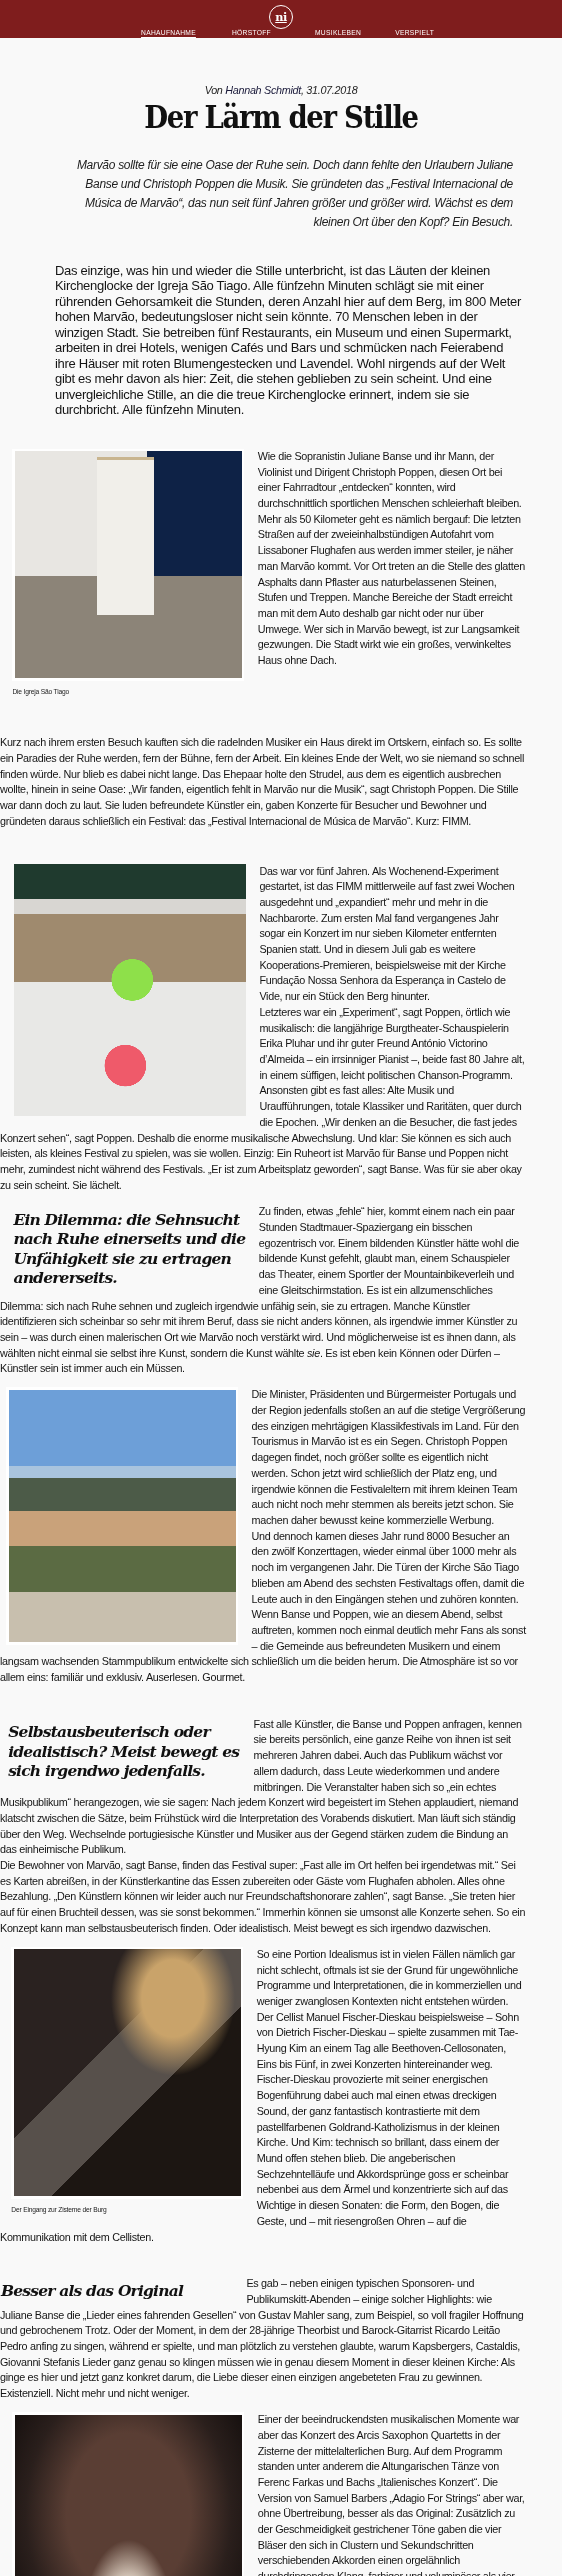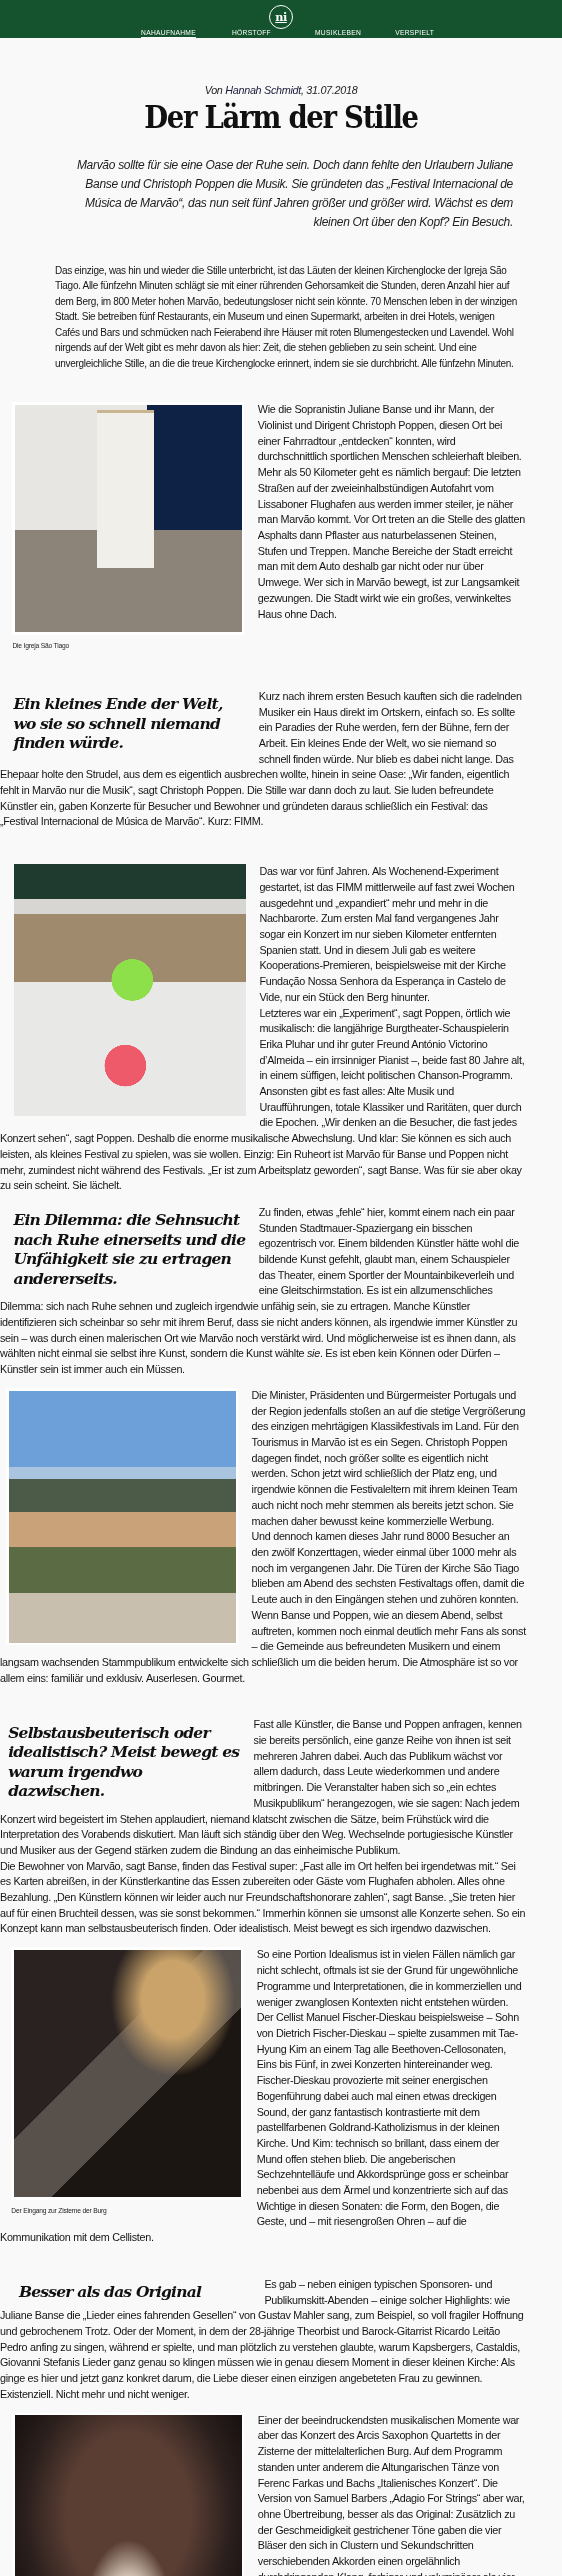--- a/index.html
+++ b/index.html
@@ -5,21 +5,21 @@
   * { box-sizing: border-box; margin: 0; padding: 0; }
   html, body { background: #f9f9f9; }
   body {
     width: 562px;
     font-family: "Liberation Sans", "DejaVu Sans", sans-serif;
     color: #111;
   }
   
   .site-header {
     height: 38px;
-    background: #14532d;
+    background: #7f1d1d;
     display: flex;
     align-items: center;
     justify-content: center;
     gap: 0;
     position: relative;
   }
   .nav {
     display: flex;
     align-items: center;
     height: 100%;
@@ -74,21 +74,21 @@
     color: #222;
     width: 464px;
     margin: 20.6px auto 0 auto;
     text-align: right;
     letter-spacing: -0.3px;
   }
 
   
   .article { padding: 31px 0 0 0; }
   .p-full {
-    font-size: 10px;
+    font-size: 13px;
     line-height: 15.5px;
     letter-spacing: -0.3px;
     padding: 0 41px 0 55px;
     color: #151515;
   }
   .section {
     margin-top: 26px;
     display: flow-root;
   }
   .left-col {
@@ -192,23 +192,20 @@
     <div class="left-col" style="margin-left:12.4px;">
       <div class="figure">
           <div class="photo ph-church"></div>
         </div>
       <div class="caption">Die Igreja São Tiago</div>
     </div>
     <p class="right-text">Wie die Sopranistin Juliane Banse und ihr Mann, der Violinist und Dirigent Christoph Poppen, diesen Ort bei einer Fahrradtour „entdecken“ konnten, wird durchschnittlich sportlichen Menschen schleierhaft bleiben. Mehr als 50 Kilometer geht es nämlich bergauf: Die letzten Straßen auf der zweieinhalbstündigen Autofahrt vom Lissaboner Flughafen aus werden immer steiler, je näher man Marvão kommt. Vor Ort treten an die Stelle des glatten Asphalts dann Pflaster aus naturbelassenen Steinen, Stufen und Treppen. Manche Bereiche der Stadt erreicht man mit dem Auto deshalb gar nicht oder nur über Umwege. Wer sich in Marvão bewegt, ist zur Langsamkeit gezwungen. Die Stadt wirkt wie ein großes, verwinkeltes Haus ohne Dach.</p>
   </div>
 
   <div class="section" style="margin-top:36px;">
-    <div class="left-col" style="margin-left:13.4px;">
-      <blockquote class="pullquote">Ein kleines Ende der Welt, wo sie so schnell niemand finden würde.</blockquote>
-    </div>
     <p class="right-text">Kurz nach ihrem ersten Besuch kauften sich die radelnden Musiker ein Haus direkt im Ortskern, einfach so. Es sollte ein Paradies der Ruhe werden, fern der Bühne, fern der Arbeit. Ein kleines Ende der Welt, wo sie niemand so schnell finden würde. Nur blieb es dabei nicht lange. Das Ehepaar holte den Strudel, aus dem es eigentlich ausbrechen wollte, hinein in seine Oase: „Wir fanden, eigentlich fehlt in Marvão nur die Musik“, sagt Christoph Poppen. Die Stille war dann doch zu laut. Sie luden befreundete Künstler ein, gaben Konzerte für Besucher und Bewohner und gründeten daraus schließlich ein Festival: das „Festival Internacional de Música de Marvão“. Kurz: FIMM.</p>
   </div>
 
   <div class="section" style="margin-top:34px;">
     <div class="left-col" style="margin-left:14px;">
       <div class="photo ph-flower"></div>
     </div>
     <p class="right-text">Das war vor fünf Jahren. Als Wochenend-Experiment gestartet, ist das FIMM mittlerweile auf fast zwei Wochen ausgedehnt und „expandiert“ mehr und mehr in die Nachbarorte. Zum ersten Mal fand vergangenes Jahr sogar ein Konzert im nur sieben Kilometer entfernten Spanien statt. Und in diesem Juli gab es weitere Kooperations-Premieren, beispielsweise mit der Kirche Fundação Nossa Senhora da Esperança in Castelo de Vide, nur ein Stück den Berg hinunter.</p>
     <p class="right-text">Letzteres war ein „Experiment“, sagt Poppen, örtlich wie musikalisch: die langjährige Burgtheater-Schauspielerin Erika Pluhar und ihr guter Freund António Victorino d’Almeida – ein irrsinniger Pianist –, beide fast 80 Jahre alt, in einem süffigen, leicht politischen Chanson-Programm. Ansonsten gibt es fast alles: Alte Musik und Uraufführungen, totale Klassiker und Raritäten, quer durch die Epochen. „Wir denken an die Besucher, die fast jedes Konzert sehen“, sagt Poppen. Deshalb die enorme musikalische Abwechslung. Und klar: Sie können es sich auch leisten, als kleines Festival zu spielen, was sie wollen. Einzig: Ein Ruheort ist Marvão für Banse und Poppen nicht mehr, zumindest nicht während des Festivals. „Er ist zum Arbeitsplatz geworden“, sagt Banse. Was für sie aber okay zu sein scheint. Sie lächelt.</p>
   </div>
@@ -225,38 +222,38 @@
       <div class="figure">
           <div class="photo ph-landscape"></div>
         </div>
     </div>
     <p class="right-text">Die Minister, Präsidenten und Bürgermeister Portugals und der Region jedenfalls stoßen an auf die stetige Vergrößerung des einzigen mehrtägigen Klassikfestivals im Land. Für den Tourismus in Marvão ist es ein Segen. Christoph Poppen dagegen findet, noch größer sollte es eigentlich nicht werden. Schon jetzt wird schließlich der Platz eng, und irgendwie können die Festivaleltern mit ihrem kleinen Team auch nicht noch mehr stemmen als bereits jetzt schon. Sie machen daher bewusst keine kommerzielle Werbung.</p>
     <p class="right-text">Und dennoch kamen dieses Jahr rund 8000 Besucher an den zwölf Konzerttagen, wieder einmal über 1000 mehr als noch im vergangenen Jahr. Die Türen der Kirche São Tiago blieben am Abend des sechsten Festivaltags offen, damit die Leute auch in den Eingängen stehen und zuhören konnten. Wenn Banse und Poppen, wie an diesem Abend, selbst auftreten, kommen noch einmal deutlich mehr Fans als sonst – die Gemeinde aus befreundeten Musikern und einem langsam wachsenden Stammpublikum entwickelte sich schließlich um die beiden herum. Die Atmosphäre ist so vor allem eins: familiär und exklusiv. Auserlesen. Gourmet.</p>
   </div>
 
   <div class="section" style="margin-top:31px;">
     <div class="left-col" style="margin-left:8.2px;">
-      <blockquote class="pullquote">Selbstausbeuterisch oder idealistisch? Meist bewegt es warum irgendwo dazwischen.</blockquote>
+      <blockquote class="pullquote">Selbstausbeuterisch oder idealistisch? Meist bewegt es sich irgendwo jedenfalls.</blockquote>
     </div>
     <p class="right-text">Fast alle Künstler, die Banse und Poppen anfragen, kennen sie bereits persönlich, eine ganze Reihe von ihnen ist seit mehreren Jahren dabei. Auch das Publikum wächst vor allem dadurch, dass Leute wiederkommen und andere mitbringen. Die Veranstalter haben sich so „ein echtes Musikpublikum“ herangezogen, wie sie sagen: Nach jedem Konzert wird begeistert im Stehen applaudiert, niemand klatscht zwischen die Sätze, beim Frühstück wird die Interpretation des Vorabends diskutiert. Man läuft sich ständig über den Weg. Wechselnde portugiesische Künstler und Musiker aus der Gegend stärken zudem die Bindung an das einheimische Publikum.</p>
     <p class="right-text">Die Bewohner von Marvão, sagt Banse, finden das Festival super: „Fast alle im Ort helfen bei irgendetwas mit.“ Sei es Karten abreißen, in der Künstlerkantine das Essen zubereiten oder Gäste vom Flughafen abholen. Alles ohne Bezahlung. „Den Künstlern können wir leider auch nur Freundschaftshonorare zahlen“, sagt Banse. „Sie treten hier auf für einen Bruchteil dessen, was sie sonst bekommen.“ Immerhin können sie umsonst alle Konzerte sehen. So ein Konzept kann man selbstausbeuterisch finden. Oder idealistisch. Meist bewegt es sich irgendwo dazwischen.</p>
   </div>
 
   <div class="section" style="margin-top:10.3px;">
     <div class="left-col" style="margin-left:11.3px;">
       <div class="figure">
           <div class="photo ph-cistern"></div>
         </div>
       <div class="caption">Der Eingang zur Zisterne der Burg</div>
     </div>
     <p class="right-text">So eine Portion Idealismus ist in vielen Fällen nämlich gar nicht schlecht, oftmals ist sie der Grund für ungewöhnliche Programme und Interpretationen, die in kommerziellen und weniger zwanglosen Kontexten nicht entstehen würden. Der Cellist Manuel Fischer-Dieskau beispielsweise – Sohn von Dietrich Fischer-Dieskau – spielte zusammen mit Tae-Hyung Kim an einem Tag alle Beethoven-Cellosonaten, Eins bis Fünf, in zwei Konzerten hintereinander weg. Fischer-Dieskau provozierte mit seiner energischen Bogenführung dabei auch mal einen etwas dreckigen Sound, der ganz fantastisch kontrastierte mit dem pastellfarbenen Goldrand-Katholizismus in der kleinen Kirche. Und Kim: technisch so brillant, dass einem der Mund offen stehen blieb. Die angeberischen Sechzehntelläufe und Akkordsprünge goss er scheinbar nebenbei aus dem Ärmel und konzentrierte sich auf das Wichtige in diesen Sonaten: die Form, den Bogen, die Geste, und – mit riesengroßen Ohren – auf die Kommunikation mit dem Cellisten.</p>
   </div>
 
   <div class="section" style="margin-top:31px;">
-    <div class="left-col" style="margin-left:19px;">
+    <div class="left-col" style="margin-left:1px;">
       <blockquote class="pullquote">Besser als das Original</blockquote>
     </div>
     <p class="right-text">Es gab – neben einigen typischen Sponsoren- und Publikumskitt-Abenden – einige solcher Highlights: wie Juliane Banse die „Lieder eines fahrenden Gesellen“ von Gustav Mahler sang, zum Beispiel, so voll fragiler Hoffnung und gebrochenem Trotz. Oder der Moment, in dem der 28-jährige Theorbist und Barock-Gitarrist Ricardo Leitão Pedro anfing zu singen, während er spielte, und man plötzlich zu verstehen glaubte, warum Kapsbergers, Castaldis, Giovanni Stefanis Lieder ganz genau so klingen müssen wie in genau diesem Moment in dieser kleinen Kirche: Als ginge es hier und jetzt ganz konkret darum, die Liebe dieser einen einzigen angebeteten Frau zu gewinnen. Existenziell. Nicht mehr und nicht weniger.</p>
   </div>
 
   <div class="section" style="margin-top:10.3px;">
     <div class="left-col" style="margin-left:12.4px;">
       <div class="figure">
           <div class="photo ph-sax"></div>
         </div>

